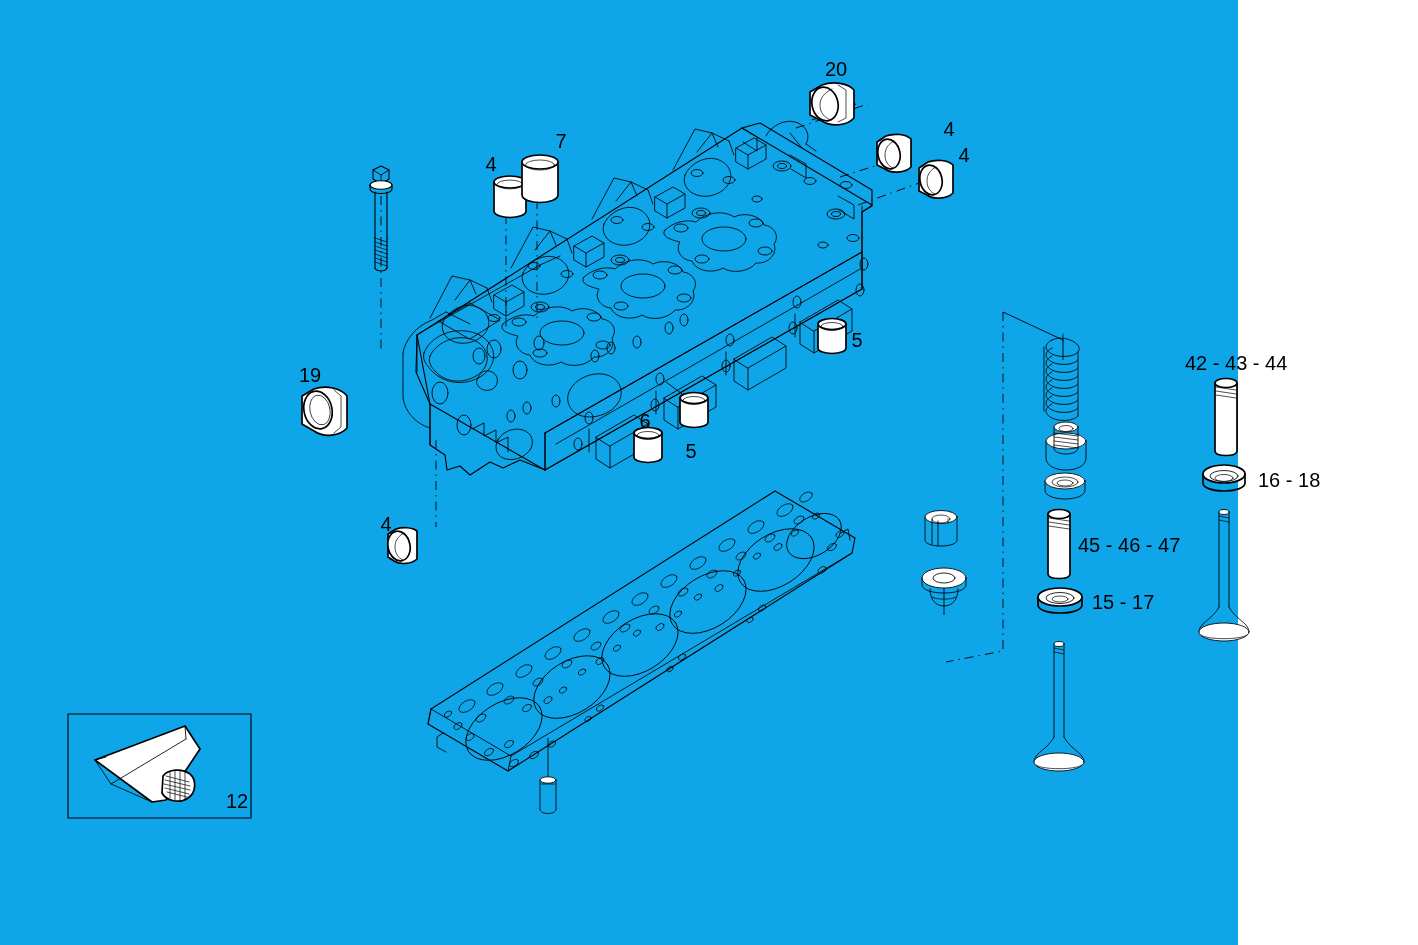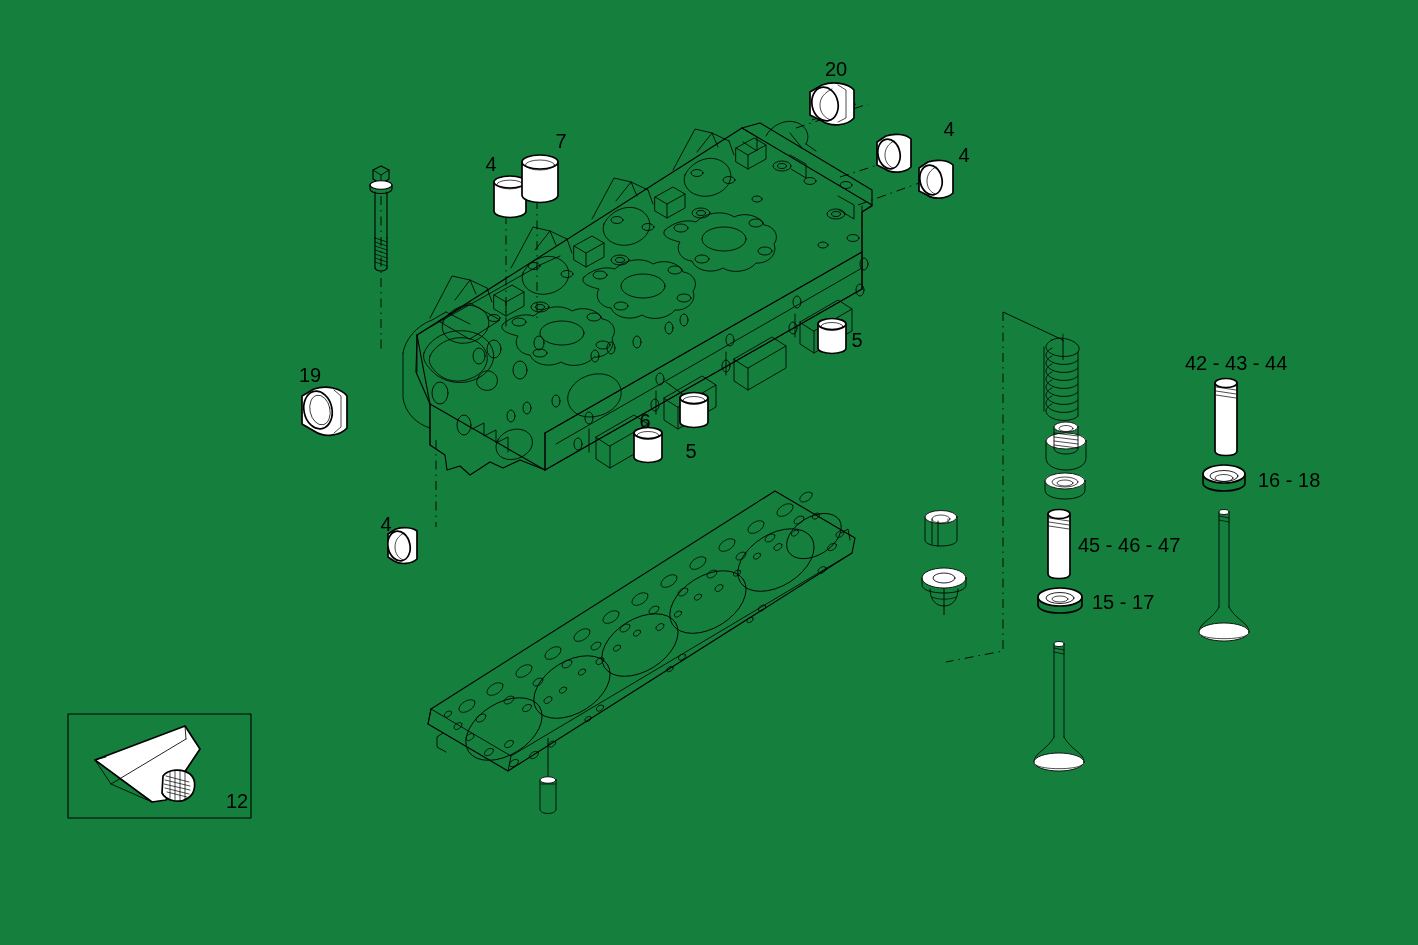--- a/index.html
+++ b/index.html
@@ -1,17 +1,17 @@
 <!DOCTYPE html>
 <html><head>
 <meta charset="utf-8">
 <style>
   html,body{margin:0;padding:0;background:#ffffff;}
   body{width:1418px;height:945px;overflow:hidden;font-family:"Liberation Sans",sans-serif;}
-  #sheet{position:relative;width:1418px;height:945px;background:#15803d;}
+  #sheet{position:relative;width:1238px;height:945px;background:#0ea5e9;}
   svg{display:block;}
   .ln{fill:none;stroke:#000;stroke-width:1.1;stroke-linecap:round;stroke-linejoin:round;}
   .ln-thin{fill:none;stroke:#000;stroke-width:0.85;stroke-linecap:round;stroke-linejoin:round;}
   .ln-hair{fill:none;stroke:#000;stroke-width:0.7;stroke-linecap:round;stroke-linejoin:round;}
   .ln-med{fill:none;stroke:#000;stroke-width:1.7;stroke-linecap:round;stroke-linejoin:round;}
   .fillw{fill:#ffffff;}
   .leader{fill:none;stroke:#000;stroke-width:0.9;stroke-dasharray:9 5 1.5 5;stroke-linecap:butt;}
   .leader2{fill:none;stroke:#000;stroke-width:0.9;stroke-linecap:butt;}
   .callout-lg{font-family:"Liberation Sans",sans-serif;font-size:20px;fill:#000;}
 </style>

